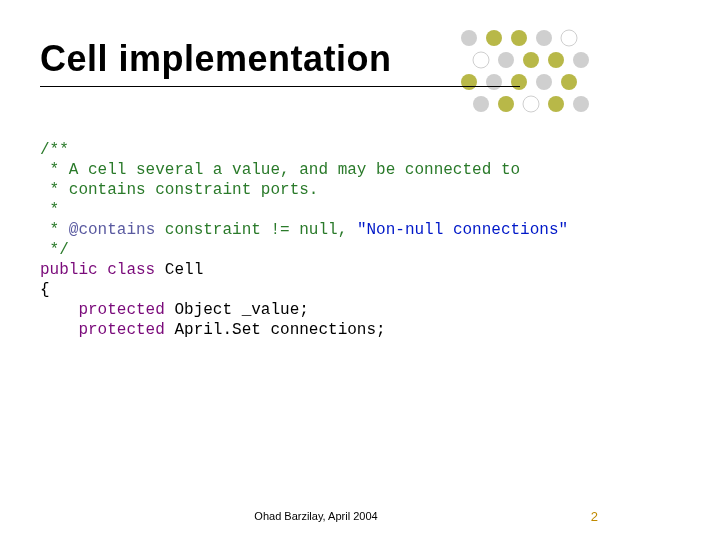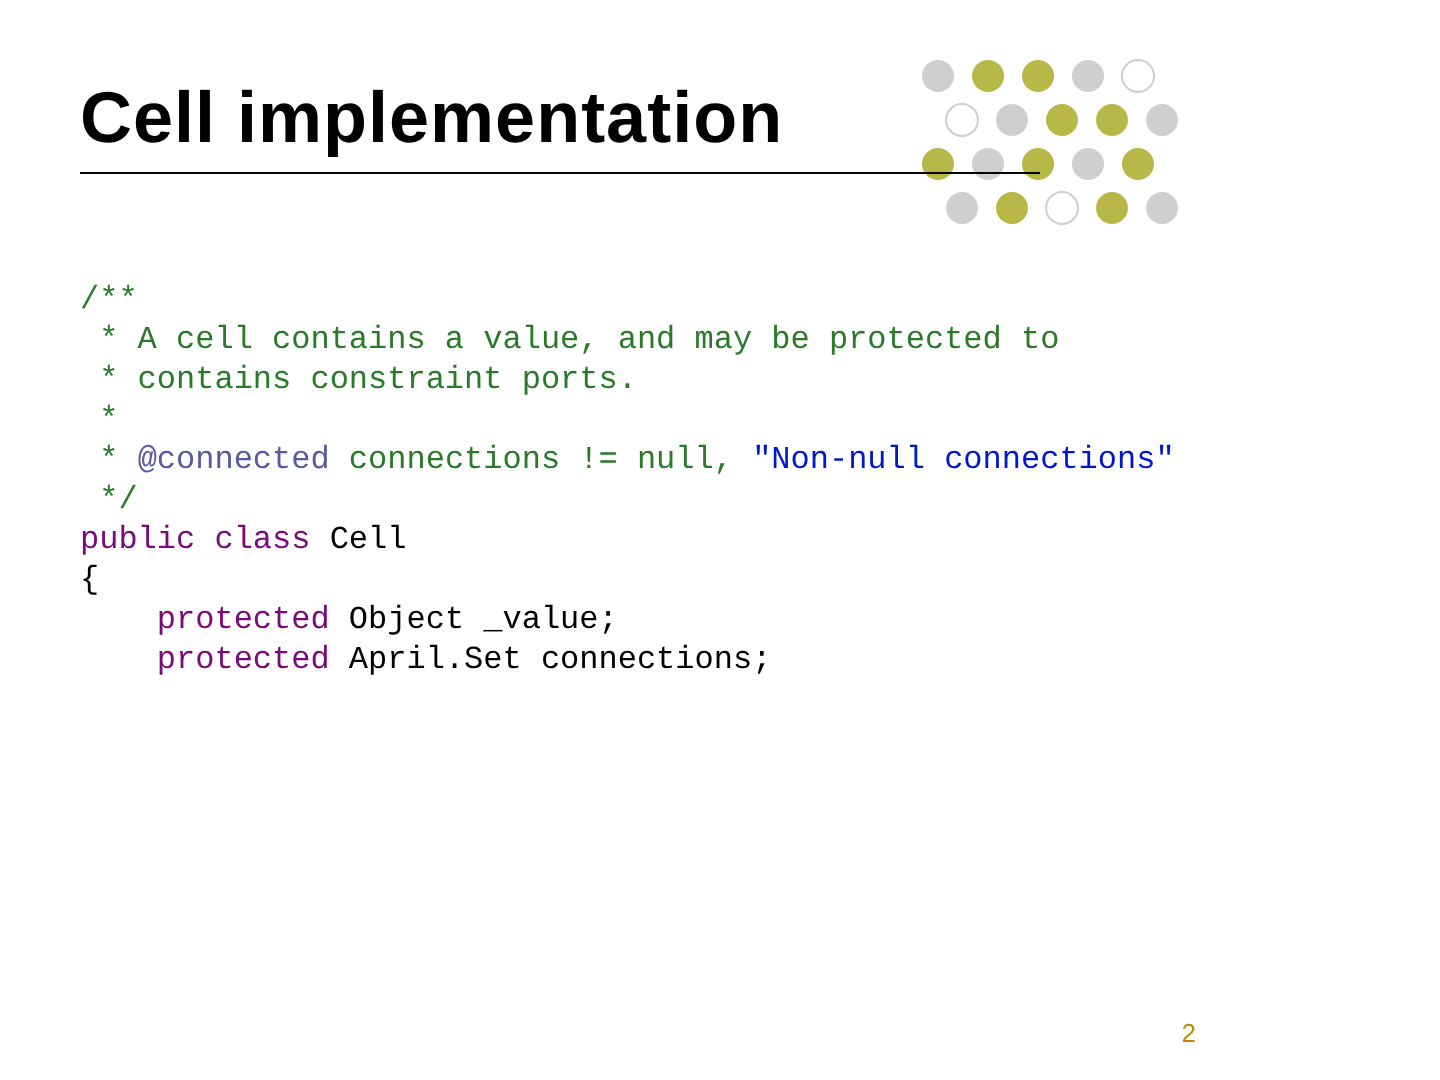--- a/index.html
+++ b/index.html
@@ -115,25 +115,26 @@
       <circle cx="127" cy="78" r="8" fill="#cfcfcf"></circle>
     </svg>
   </div>
 
   <div class="title-wrap">
     <h1 class="title">Cell implementation</h1>
     <hr class="title-line">
   </div>
 
   <div class="code"><span class="cmt">/**</span>
-<span class="cmt"> * A cell contains a value, and may be protected to</span>
+<span class="cmt"> * A cell several a value, and may be connected to</span>
 <span class="cmt"> * contains constraint ports.</span>
 <span class="cmt"> *</span>
-<span class="cmt"> * </span><span class="ann">@connected</span><span class="cmt"> connections != null, </span><span class="str">"Non-null connections"</span>
+<span class="cmt"> * </span><span class="ann">@contains</span><span class="cmt"> constraint != null, </span><span class="str">"Non-null connections"</span>
 <span class="cmt"> */</span>
 <span class="kw">public class</span><span class="pln"> Cell</span>
 <span class="pln">{</span>
 <span class="pln">    </span><span class="kw">protected</span><span class="pln"> Object _value;</span>
 <span class="pln">    </span><span class="kw">protected</span><span class="pln"> April.Set connections;</span></div>
 
+  <div class="footer">Ohad Barzilay, April 2004</div>
   <div class="pagenum">2</div>
 
 </div>
 
 </body></html>

